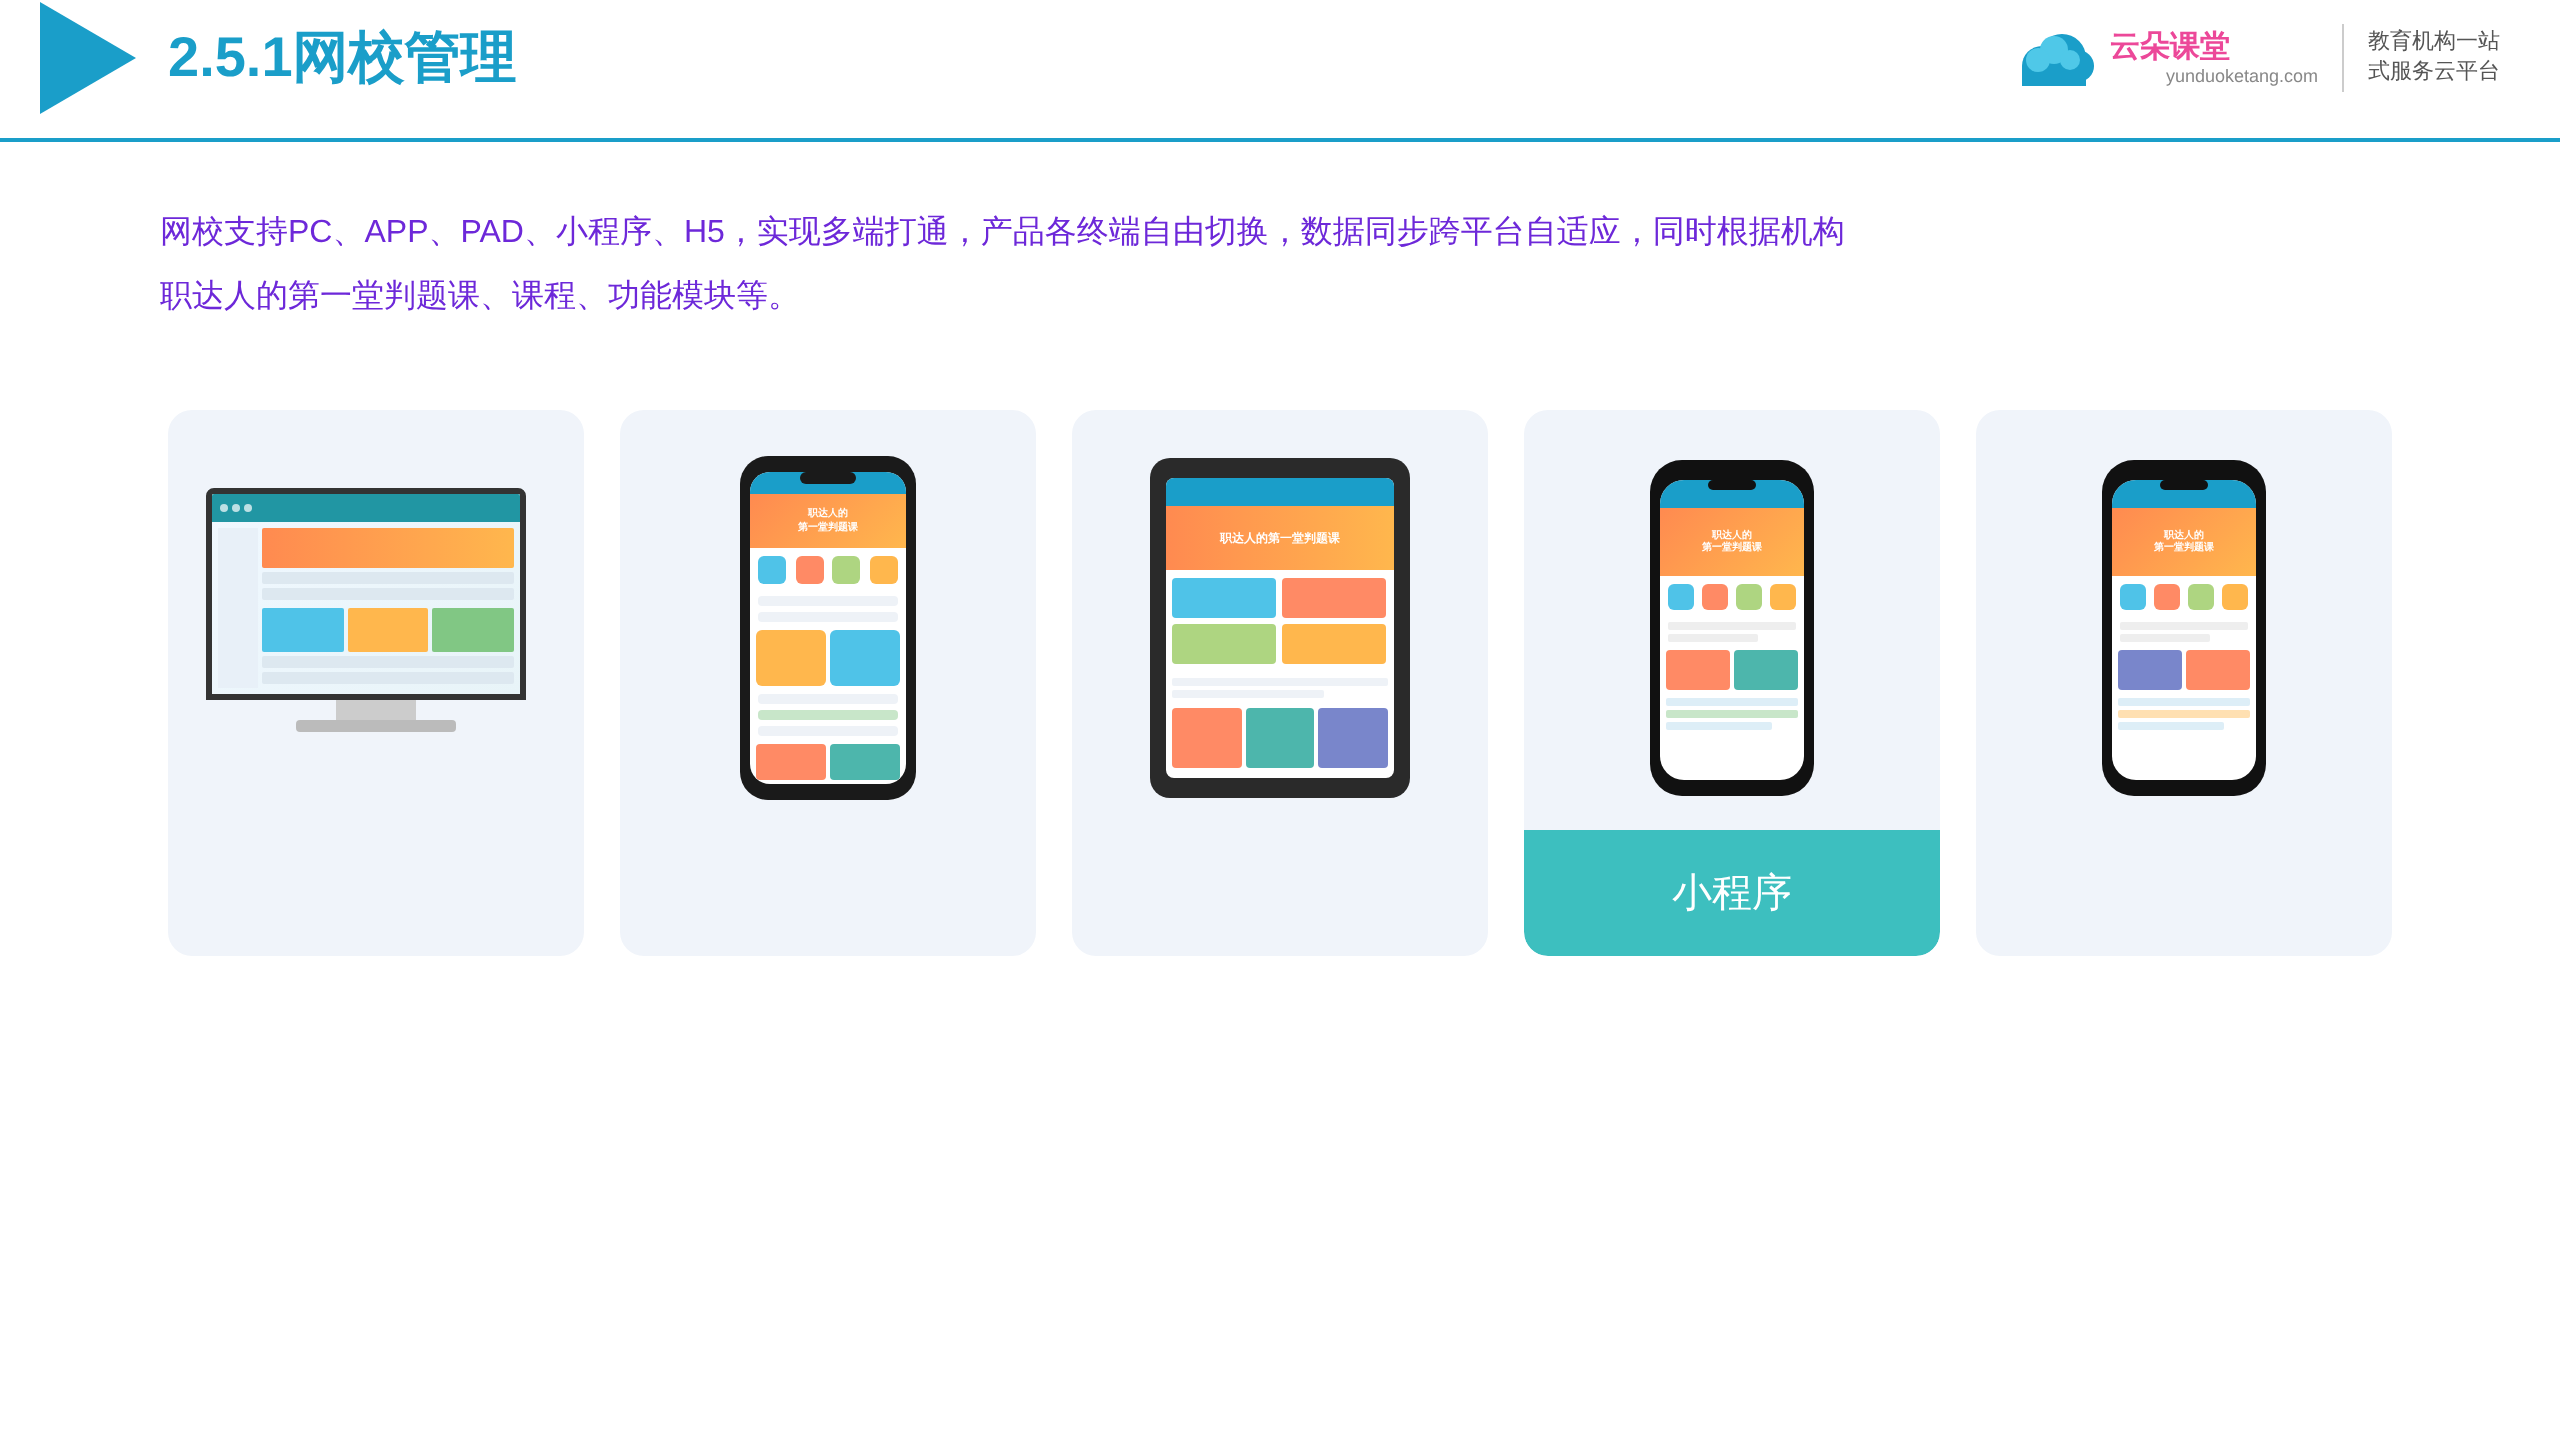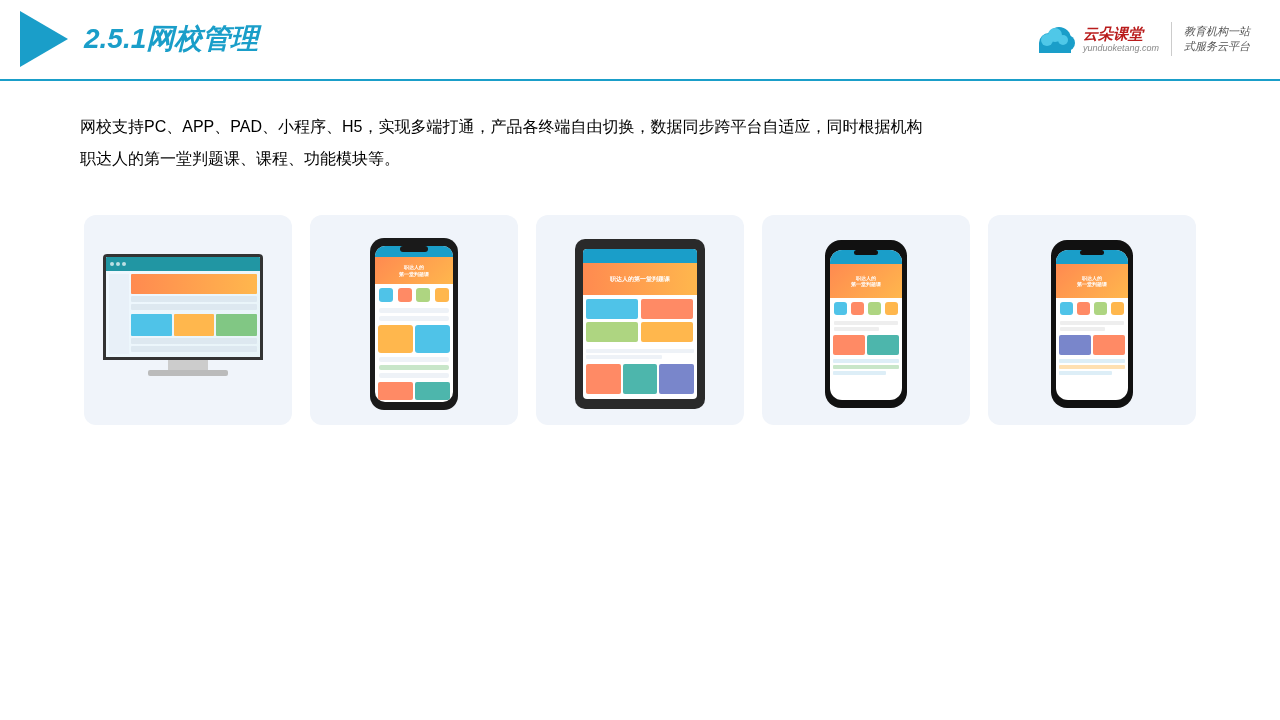--- a/index.html
+++ b/index.html
@@ -10,23 +10,22 @@
       font-family: 'Microsoft YaHei', 'PingFang SC', sans-serif;
       overflow: hidden;
       position: relative;
     }
 
     
     .header {
       display: flex;
       align-items: center;
       justify-content: space-between;
-      padding: 11px 30px 12px 20px;
+      padding: 1px 30px 12px 20px;
       border-bottom: 2px solid #1a9ec9;
-      font-style: italic;
     }
     .header-left {
       display: flex;
       align-items: center;
       gap: 16px;
     }
     .logo-triangle {
       width: 0;
       height: 0;
       border-top: 28px solid transparent;
@@ -61,44 +60,45 @@
       height: 28px;
     }
     .logo-text-block {
       display: flex;
       flex-direction: column;
       line-height: 1.2;
     }
     .logo-name {
       font-size: 15px;
       font-weight: bold;
-      color: #b91c1c;
+      color: #ec4899;
     }
     .logo-url {
       font-size: 9px;
       color: #888;
+      margin-left: 28px;
     }
     .logo-slogan {
       font-size: 11px;
       color: #555;
       line-height: 1.4;
       text-align: left;
     }
     .divider-line {
       width: 1px;
       height: 34px;
       background: #ccc;
       margin: 0 4px;
     }
 
     
     .description {
       padding: 30px 114px 10px 80px;
       font-size: 16px;
-      color: #000000;
+      color: #6d28d9;
       line-height: 2.0;
     }
 
     
     .cards-container {
       display: flex;
       gap: 18px;
       padding: 30px 60px 20px 60px;
       justify-content: center;
     }
@@ -567,20 +567,21 @@
               <div style="padding:2px 3px;display:flex;flex-direction:column;gap:2px">
                 <div style="height:4px;background:#ddeef7;border-radius:1px"></div>
                 <div style="height:4px;background:#c8e6c9;border-radius:1px"></div>
                 <div style="height:4px;background:#ddeef7;border-radius:1px;width:80%"></div>
               </div>
             </div>
           </div>
         </div>
       </div>
     </div>
+    <div class="card-label">小程序</div>
   </div>
 
   <div class="card">
     <div class="card-image-area">
       <div class="device-miniphone">
         <div class="miniphone-body">
           <div class="miniphone-notch"></div>
           <div class="miniphone-screen">
             <div style="width:100%;height:100%;display:flex;flex-direction:column">
               <div style="height:14px;background:#1a9ec9"></div>

